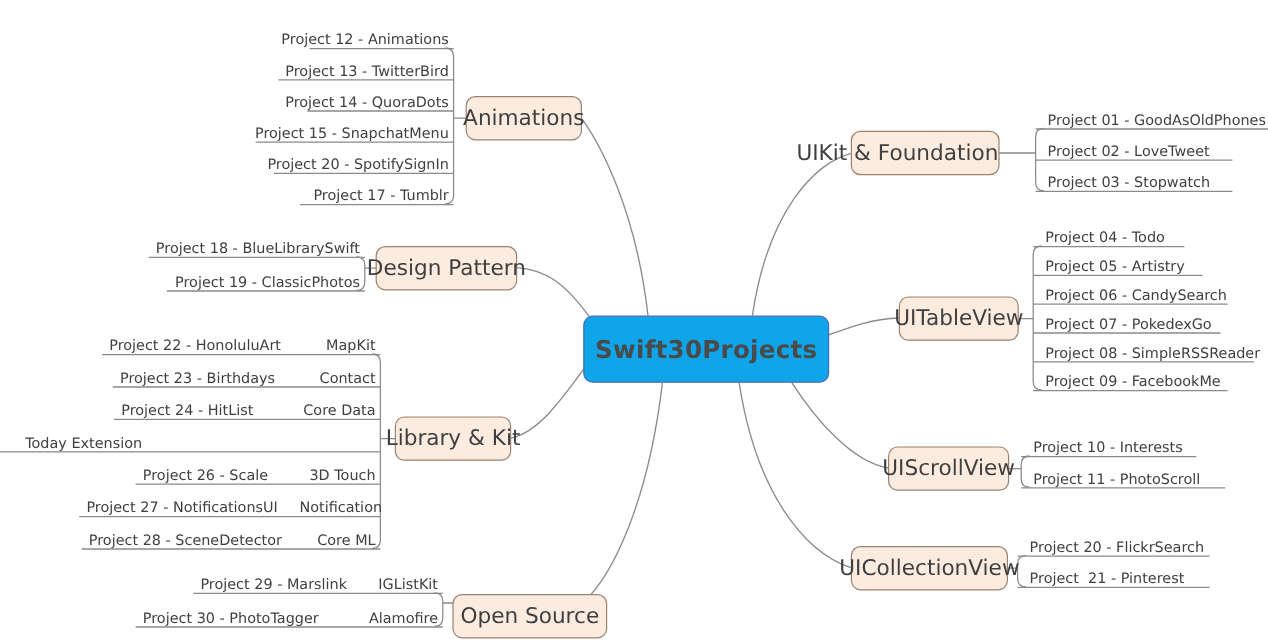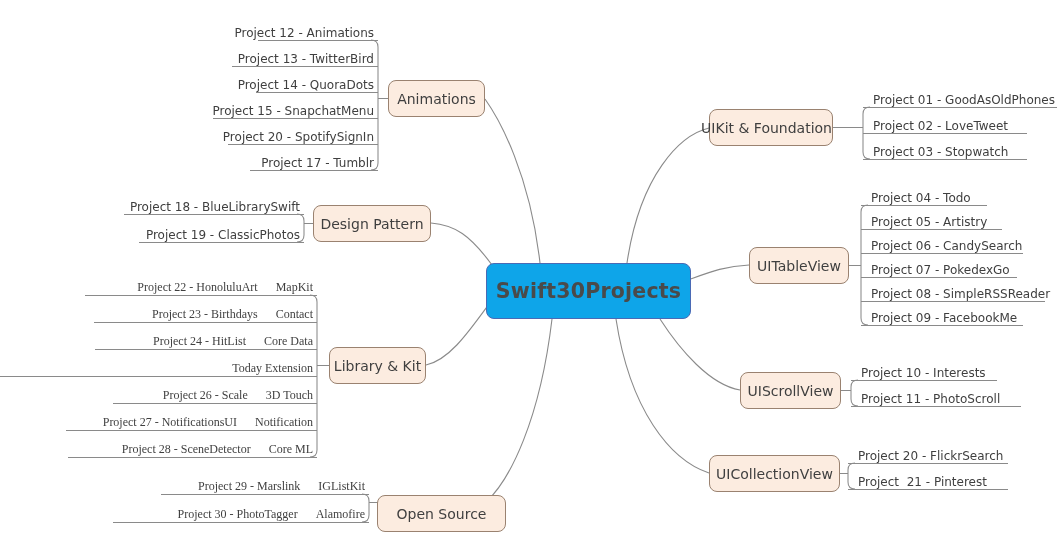--- a/index.html
+++ b/index.html
@@ -42,37 +42,37 @@
     border-radius: 8px;
     font-size: 20.5px;
     font-weight: bold;
     color: #4a4a4a;
     letter-spacing: 0.2px;
   }
   .branch-node {
     background: #fcece0;
     border: 1px solid #9a8270;
     border-radius: 8px;
-    font-size: 14px;
+    font-size: 18px;
     color: #3f3f3f;
   }
   .leaf {
     position: absolute;
     font-size: 12px;
     color: #3f3f3f;
     white-space: pre;
     box-sizing: border-box;
     display: flex;
     align-items: flex-end;
     padding-bottom: 1px;
   }
   .leaf.right { justify-content: flex-start; }
   .leaf.left  { justify-content: flex-end; }
   .leaf.two-col {
-    font-family: Liberation Serif, serif;
+    justify-content: space-between;
   }
   .leaf .kit {
     margin-left: 18px;
   }
 </style>
 </head>
 <body>
 
 <div id="canvas">
 

